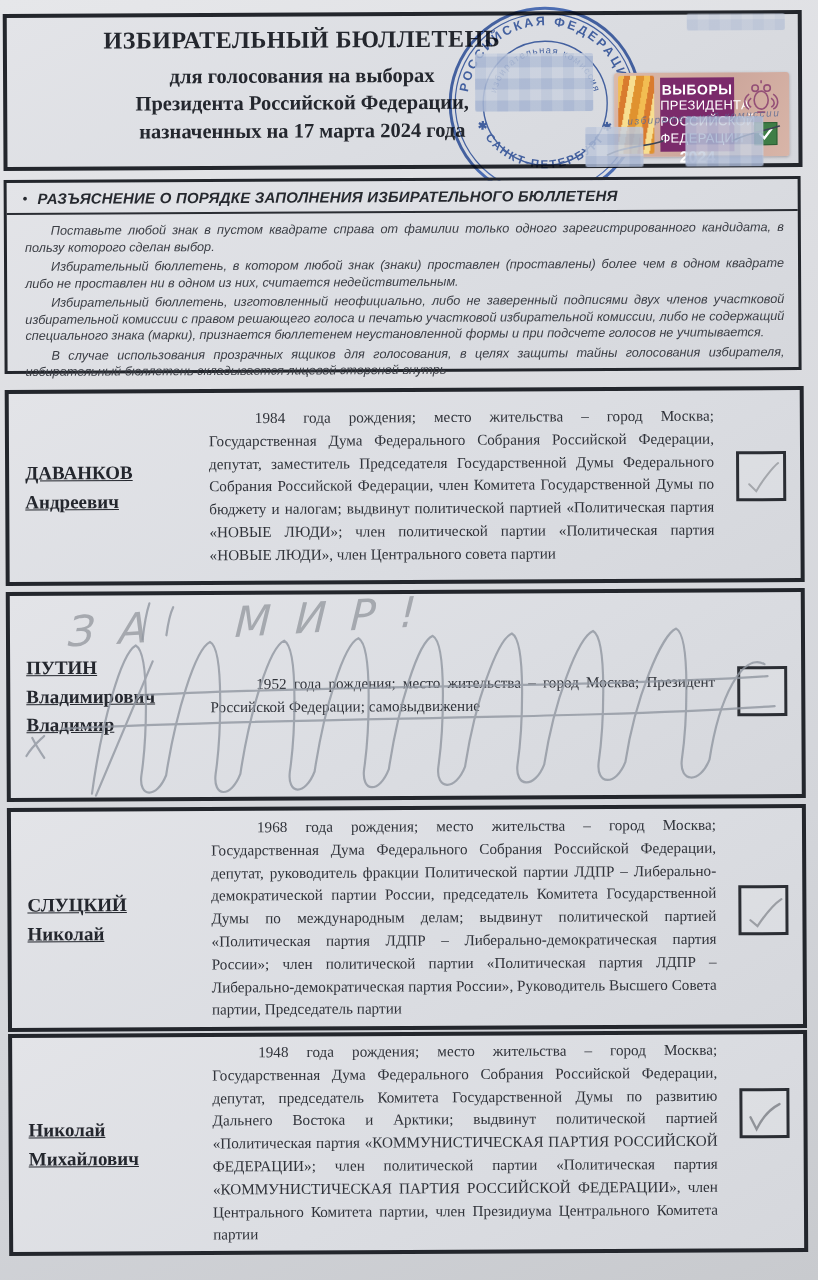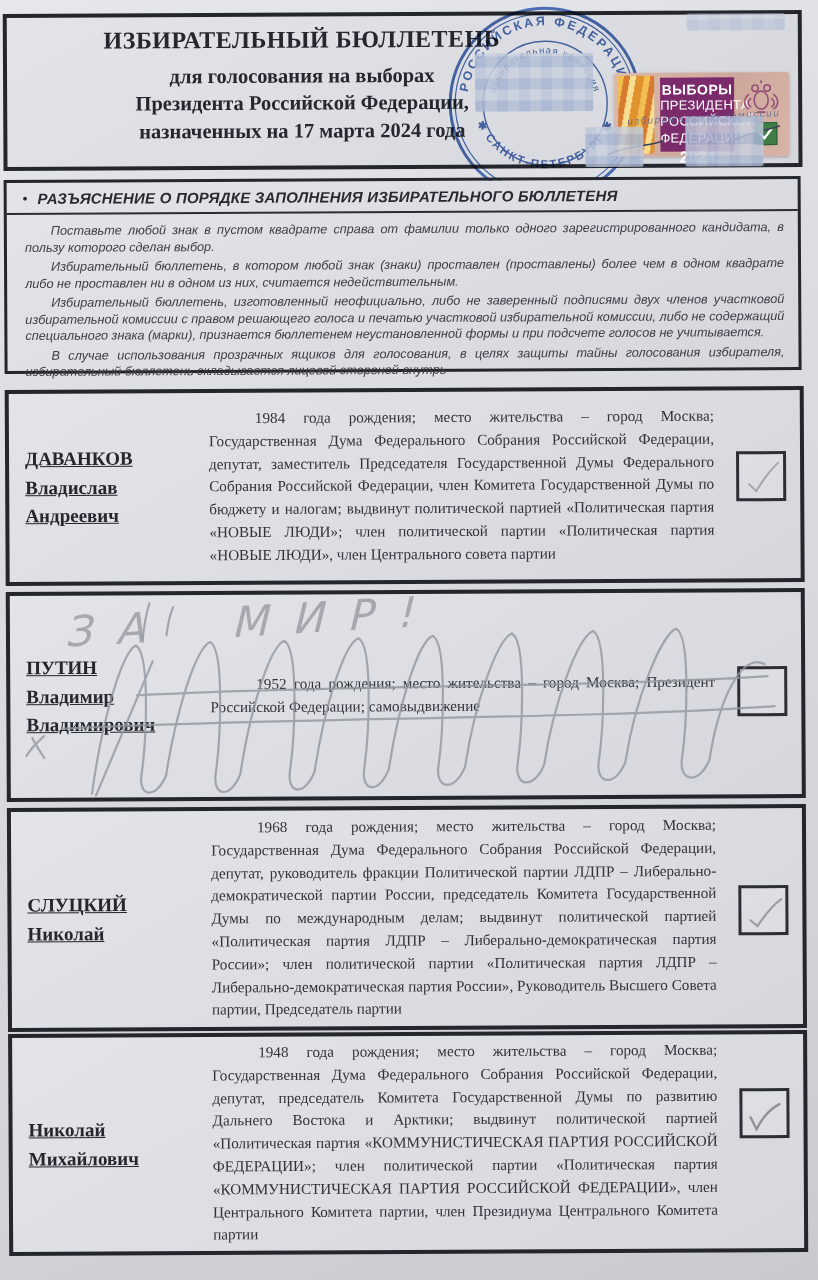--- a/index.html
+++ b/index.html
@@ -163,36 +163,35 @@
       <p>Поставьте любой знак в пустом квадрате справа от фамилии только одного зарегистрированного кандидата, в пользу которого сделан выбор.</p>
       <p>Избирательный бюллетень, в котором любой знак (знаки) проставлен (проставлены) более чем в одном квадрате либо не проставлен ни в одном из них, считается недействительным.</p>
       <p>Избирательный бюллетень, изготовленный неофициально, либо не заверенный подписями двух членов участковой избирательной комиссии с правом решающего голоса и печатью участковой избирательной комиссии, либо не содержащий специального знака (марки), признается бюллетенем неустановленной формы и при подсчете голосов не учитывается.</p>
       <p>В случае использования прозрачных ящиков для голосования, в целях защиты тайны голосования избирателя, избирательный бюллетень складывается лицевой стороной внутрь</p>
     </div>
   </div>
 
   <div class="box cand-box" id="cand-0">
     <div class="cand-name">
       <div>ДАВАНКОВ</div>
-      <div>Владислав</div>
       <div>Андреевич</div>
     </div>
     <div class="cand-desc">1984 года рождения; место жительства – город Москва; Государственная Дума Федерального Собрания Российской Федерации, депутат, заместитель Председателя Государственной Думы Федерального Собрания Российской Федерации, член Комитета Государственной Думы по бюджету и налогам; выдвинут политической партией «Политическая партия «НОВЫЕ ЛЮДИ»; член политической партии «Политическая партия «НОВЫЕ ЛЮДИ», член Центрального совета партии</div>
     <div class="checkbox">
       <svg viewBox="0 0 44 44">
         <path d="M10,30 L17,37 C24,25 34,13 39,9" fill="none" stroke="#a4a7ac" stroke-width="2" stroke-linecap="round"></path>
       </svg>
     </div>
   </div>
 
   <div class="box cand-box" id="cand-1">
     <div class="cand-name">
       <div>ПУТИН</div>
+      <div>Владимирович</div>
       <div>Владимир</div>
-      <div>Владимирович</div>
     </div>
     <div class="cand-desc">1952 года рождения; место жительства – город Москва; Президент Российской Федерации; самовыдвижение</div>
     <div class="checkbox">
       
     </div>
     <div id="graffiti-text">ЗА МИР!</div>
     <svg id="scribble" viewBox="0 0 799 202" preserveAspectRatio="none">
       <g fill="none" stroke="#9096a0" stroke-width="2.2" stroke-linecap="round" opacity=".8">
         <path d="M82,198 C92,128 112,58 127,50 C142,58 137,148 132,180 C129,202 147,204 157,180 C167,118 187,54 202,47 C217,54 212,146 207,179 C204,202 222,204 232,179 C242,116 262,52 277,46 C292,54 287,144 282,177 C279,200 297,202 307,177 C317,114 337,50 352,44 C367,52 362,142 357,175 C354,198 372,200 382,175 C392,112 412,48 427,42 C442,50 437,140 432,173 C429,196 449,198 459,173 C469,110 492,46 507,40 C522,48 517,138 512,171 C509,194 529,196 539,171 C549,108 574,44 589,38 C604,46 599,136 594,169 C591,192 611,194 621,169 C631,106 658,42 673,36 C688,44 683,134 678,167 C675,190 696,192 706,167 C716,104 740,60 762,72"></path>
         <path d="M128,100 C330,90 580,95 765,84"></path>

